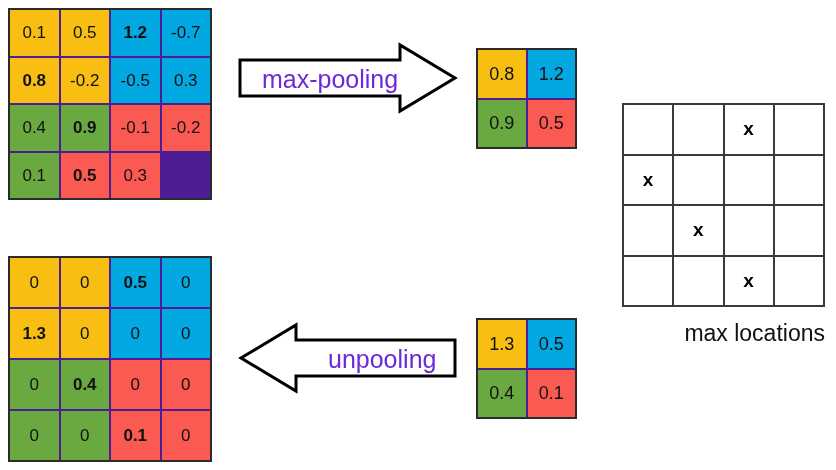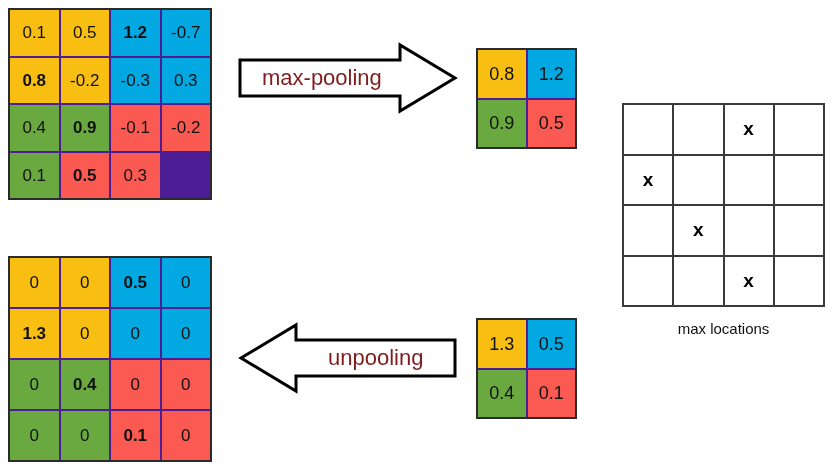--- a/index.html
+++ b/index.html
@@ -80,57 +80,57 @@
     font-size: 19px;
     font-weight: bold;
     color: #000000;
     user-select: none;
   }
   #maxloc-caption {
     position: absolute;
     left: 622px;
     top: 320px;
     width: 203px;
-    text-align: center;
-    font-size: 15px;
+    text-align: right;
+    font-size: 23px;
     color: #111111;
   }
 
   
   .arrow-wrap {
     position: absolute;
   }
   .arrow-wrap svg {
     display: block;
   }
   .arrow-label {
     position: absolute;
-    font-size: 22px;
-    color: #7f1d1d;
+    font-size: 25px;
+    color: #6d28d9;
     white-space: nowrap;
     user-select: none;
   }
   #arrow-right-wrap { left: 238px; top: 42px;  width: 220px; height: 72px; }
   #arrow-right-label { left: 262px; top: 65px; }
   #arrow-left-wrap  { left: 238px; top: 322px; width: 220px; height: 72px; }
   #arrow-left-label  { left: 296px; top: 345px; margin-left: 32px; }
 </style>
 </head>
 <body>
 
 <div class="stage">
 
   <div class="matrix big" id="input-matrix">
       <div class="cell c-yellow">0.1</div>
       <div class="cell c-yellow">0.5</div>
       <div class="cell c-blue bold">1.2</div>
       <div class="cell c-blue">-0.7</div>
       <div class="cell c-yellow bold">0.8</div>
       <div class="cell c-yellow">-0.2</div>
-      <div class="cell c-blue">-0.3</div>
+      <div class="cell c-blue">-0.5</div>
       <div class="cell c-blue">0.3</div>
       <div class="cell c-green">0.4</div>
       <div class="cell c-green bold">0.9</div>
       <div class="cell c-red">-0.1</div>
       <div class="cell c-red">-0.2</div>
       <div class="cell c-green">0.1</div>
       <div class="cell c-red bold">0.5</div>
       <div class="cell c-red">0.3</div>
     </div>
 

